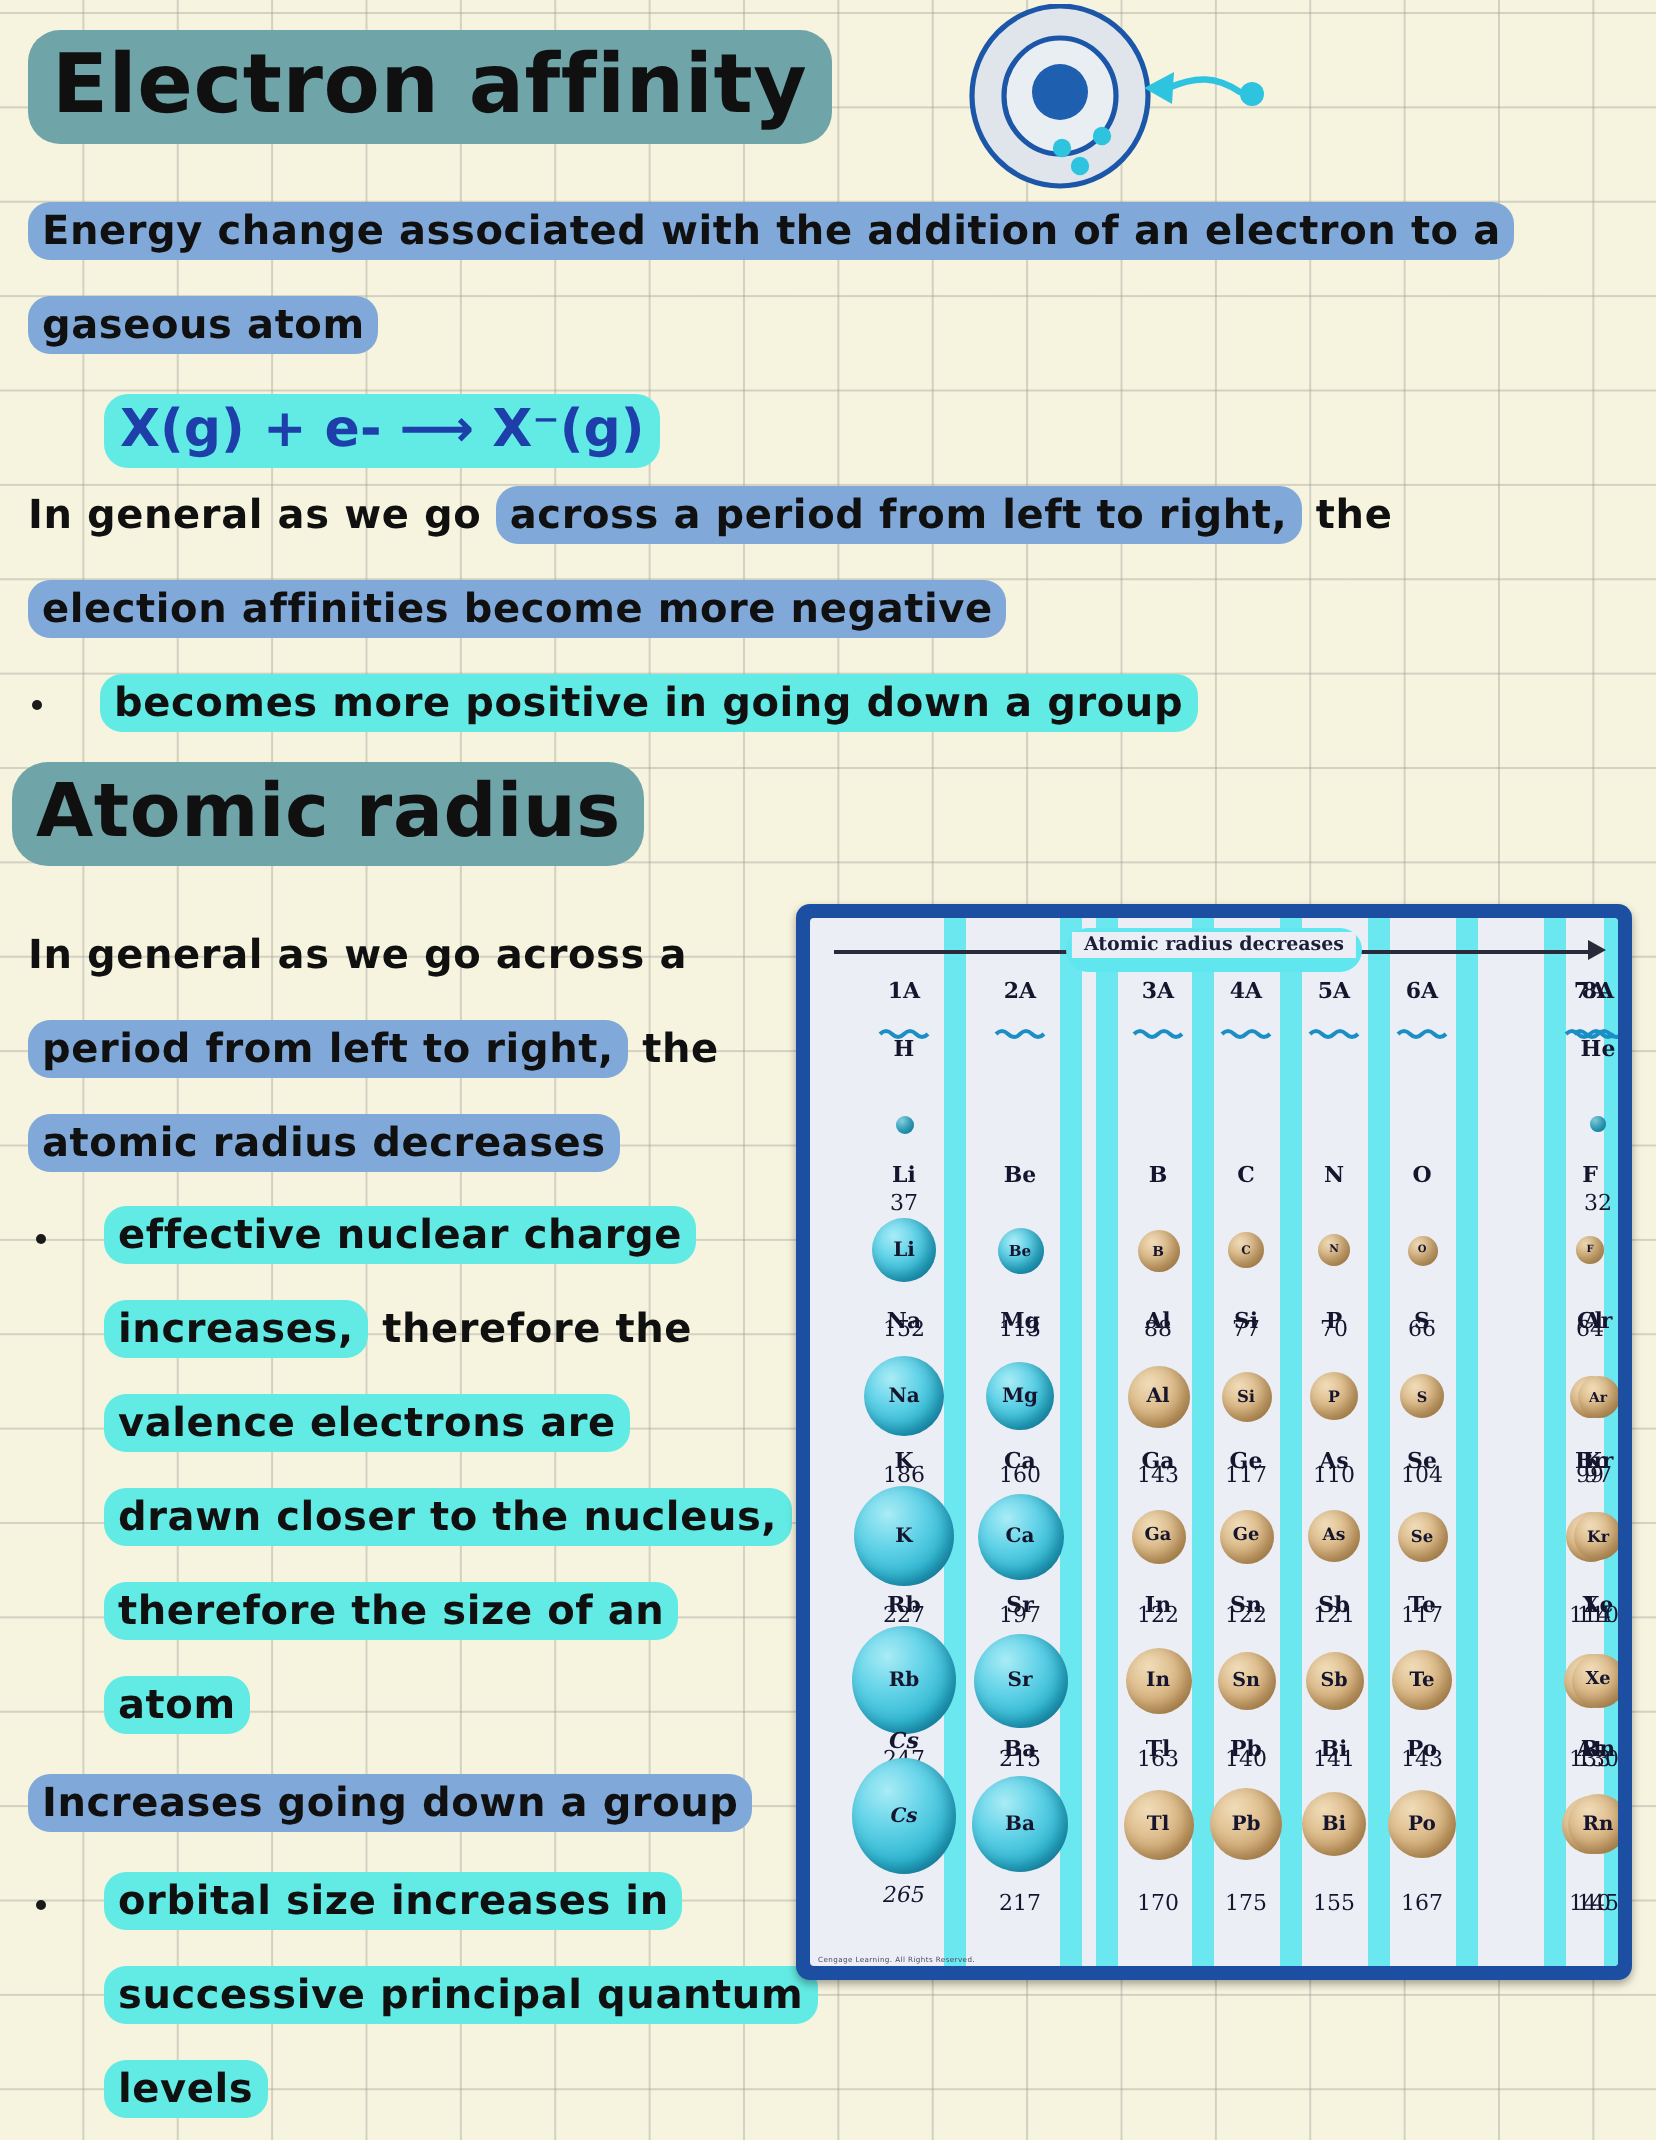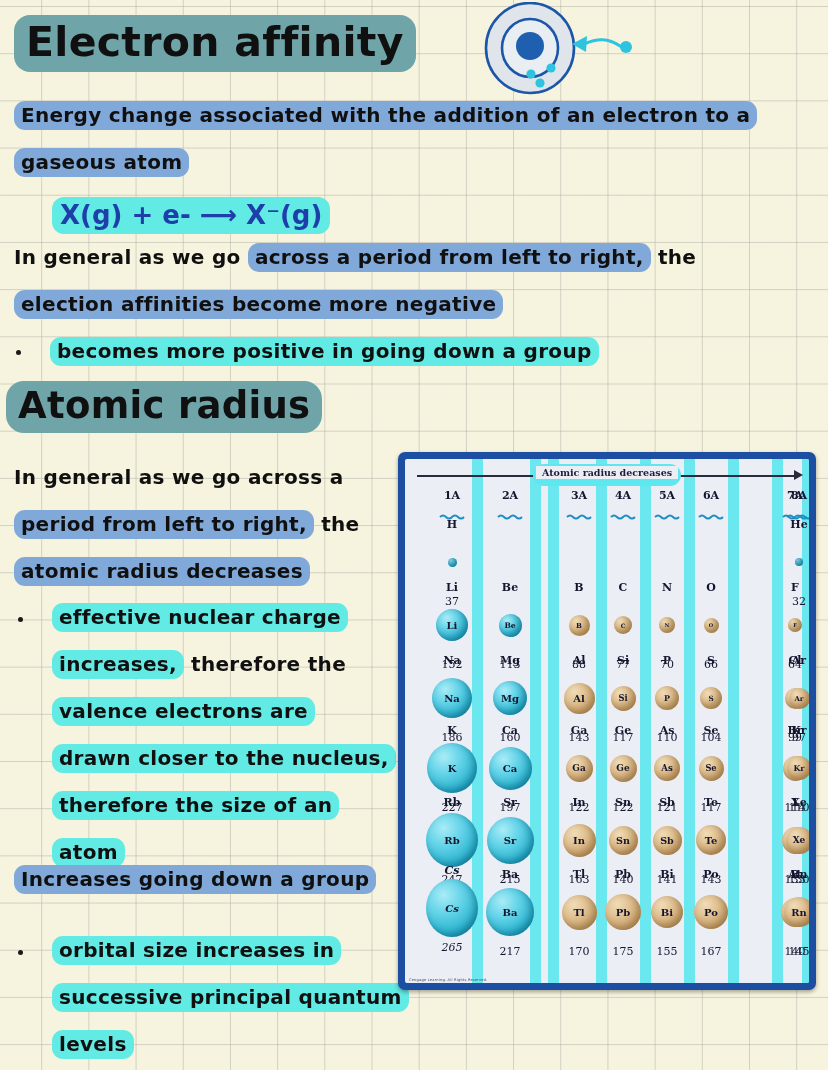--- a/index.html
+++ b/index.html
@@ -296,21 +296,21 @@
   <div class="hand body-line" style="left:52px; top:748px;">
     <span class="hl hl-cyan">drawn closer to the nucleus,</span>
   </div>
   <div class="hand body-line" style="left:52px; top:795px;">
     <span class="hl hl-cyan">therefore the size of an</span>
   </div>
   <div class="hand body-line" style="left:52px; top:842px;">
     <span class="hl hl-cyan">atom</span>
   </div>
 
-  <div class="hand body-line" style="left:14px; top:869px;">
+  <div class="hand body-line" style="left:14px; top:891px;">
     <span class="hl hl-blue">Increases going down a group</span>
   </div>
 
   <div class="bullet-dot" style="left:18px; top:950px;"></div>
   <div class="hand body-line" style="left:52px; top:940px;">
     <span class="hl hl-cyan">orbital size increases in</span>
   </div>
   <div class="hand body-line" style="left:52px; top:987px;">
     <span class="hl hl-cyan">successive principal quantum</span>
   </div>

